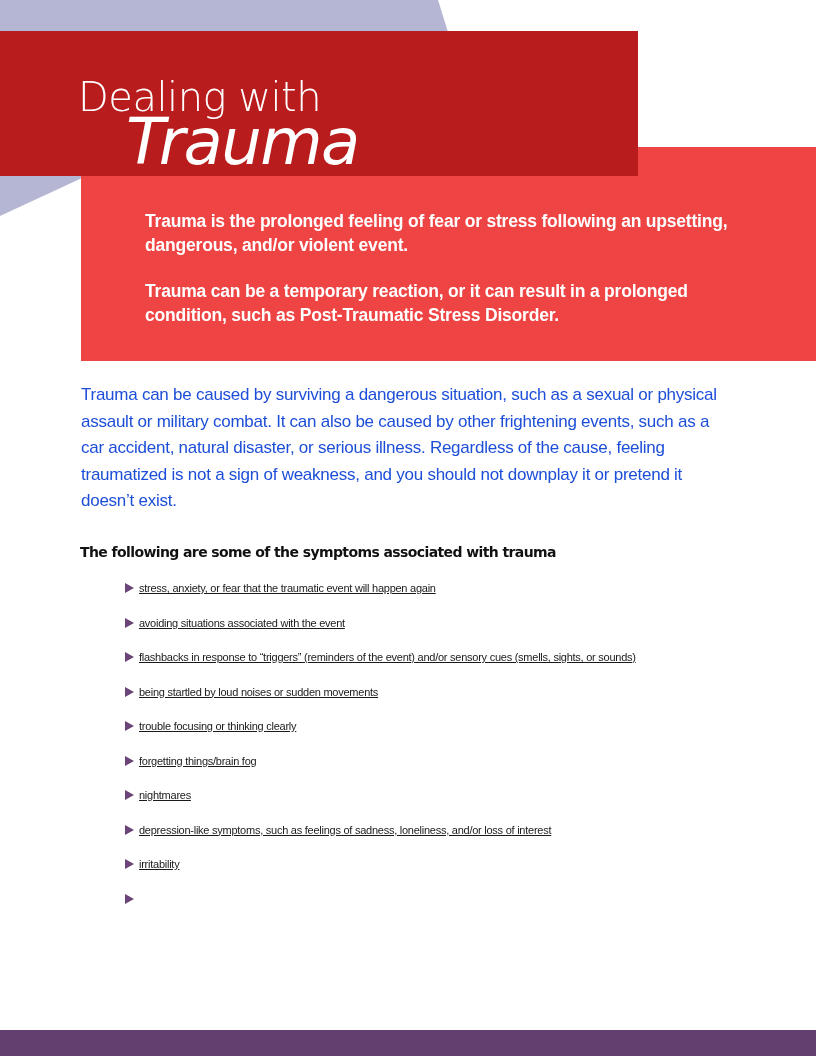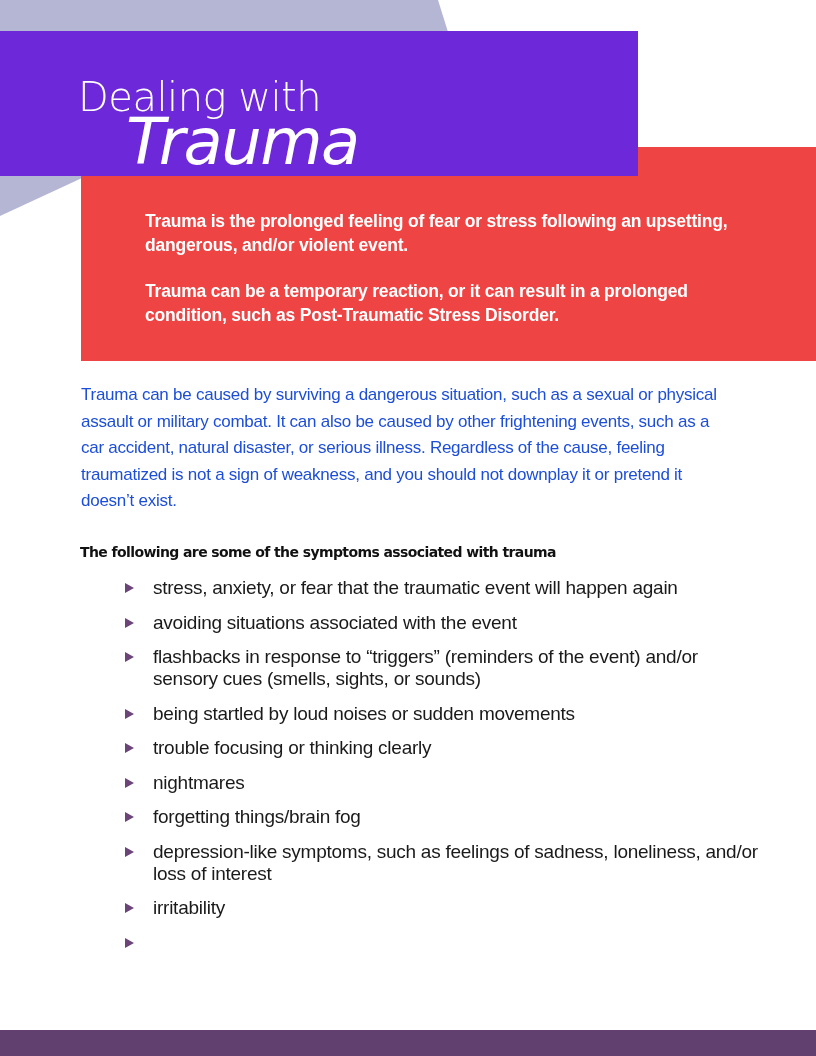--- a/index.html
+++ b/index.html
@@ -44,21 +44,21 @@
     clip-path: polygon(0 0, 82px 0, 82px 2px, 0 40px);
   }
 
   
   .header-gray {
     position: absolute;
     left: 0;
     top: 31px;
     width: 638px;
     height: 145px;
-    background: #6d28d9;
+    background: #b91c1c;
     z-index: 3;
   }
   .title-small {
     position: absolute;
     left: 78px;
     top: 46px;
     font-family: "DejaVu Sans", sans-serif;
     font-weight: 300;
     font-size: 40px;
     line-height: 1;
@@ -143,27 +143,28 @@
     position: absolute;
     left: 125px;
     top: 577px;
     width: 640px;
     margin: 0;
     padding: 0;
     list-style: none;
   }
   .symptom-item {
     position: relative;
-    padding-left: 28px;
+    padding-left: 14px;
     margin-bottom: 12.5px;
     color: #1a1a1a;
     font-family: "Liberation Sans", sans-serif;
-    font-size: 19px;
+    font-size: 11px;
     line-height: 22px;
     letter-spacing: -0.25px;
+    text-decoration: underline;
   }
   .bullet-arrow {
     position: absolute;
     left: 0;
     top: 6px;
     width: 0;
     height: 0;
     border-top: 5.5px solid transparent;
     border-bottom: 5.5px solid transparent;
     border-left: 9px solid #6b4478;
@@ -219,28 +220,28 @@
     <li class="symptom-item">
       <span class="bullet-arrow"></span>
       <span>being startled by loud noises or sudden movements</span>
     </li>
     <li class="symptom-item">
       <span class="bullet-arrow"></span>
       <span>trouble focusing or thinking clearly</span>
     </li>
     <li class="symptom-item">
       <span class="bullet-arrow"></span>
+      <span>forgetting things/brain fog</span>
+    </li>
+    <li class="symptom-item">
+      <span class="bullet-arrow"></span>
       <span>nightmares</span>
     </li>
     <li class="symptom-item">
       <span class="bullet-arrow"></span>
-      <span>forgetting things/brain fog</span>
-    </li>
-    <li class="symptom-item">
-      <span class="bullet-arrow"></span>
       <span>depression-like symptoms, such as feelings of sadness, loneliness, and/or loss of interest</span>
     </li>
     <li class="symptom-item">
       <span class="bullet-arrow"></span>
       <span>irritability</span>
     </li>
     <li class="symptom-item">
       <span class="bullet-arrow"></span>
     </li>
   </ul>

